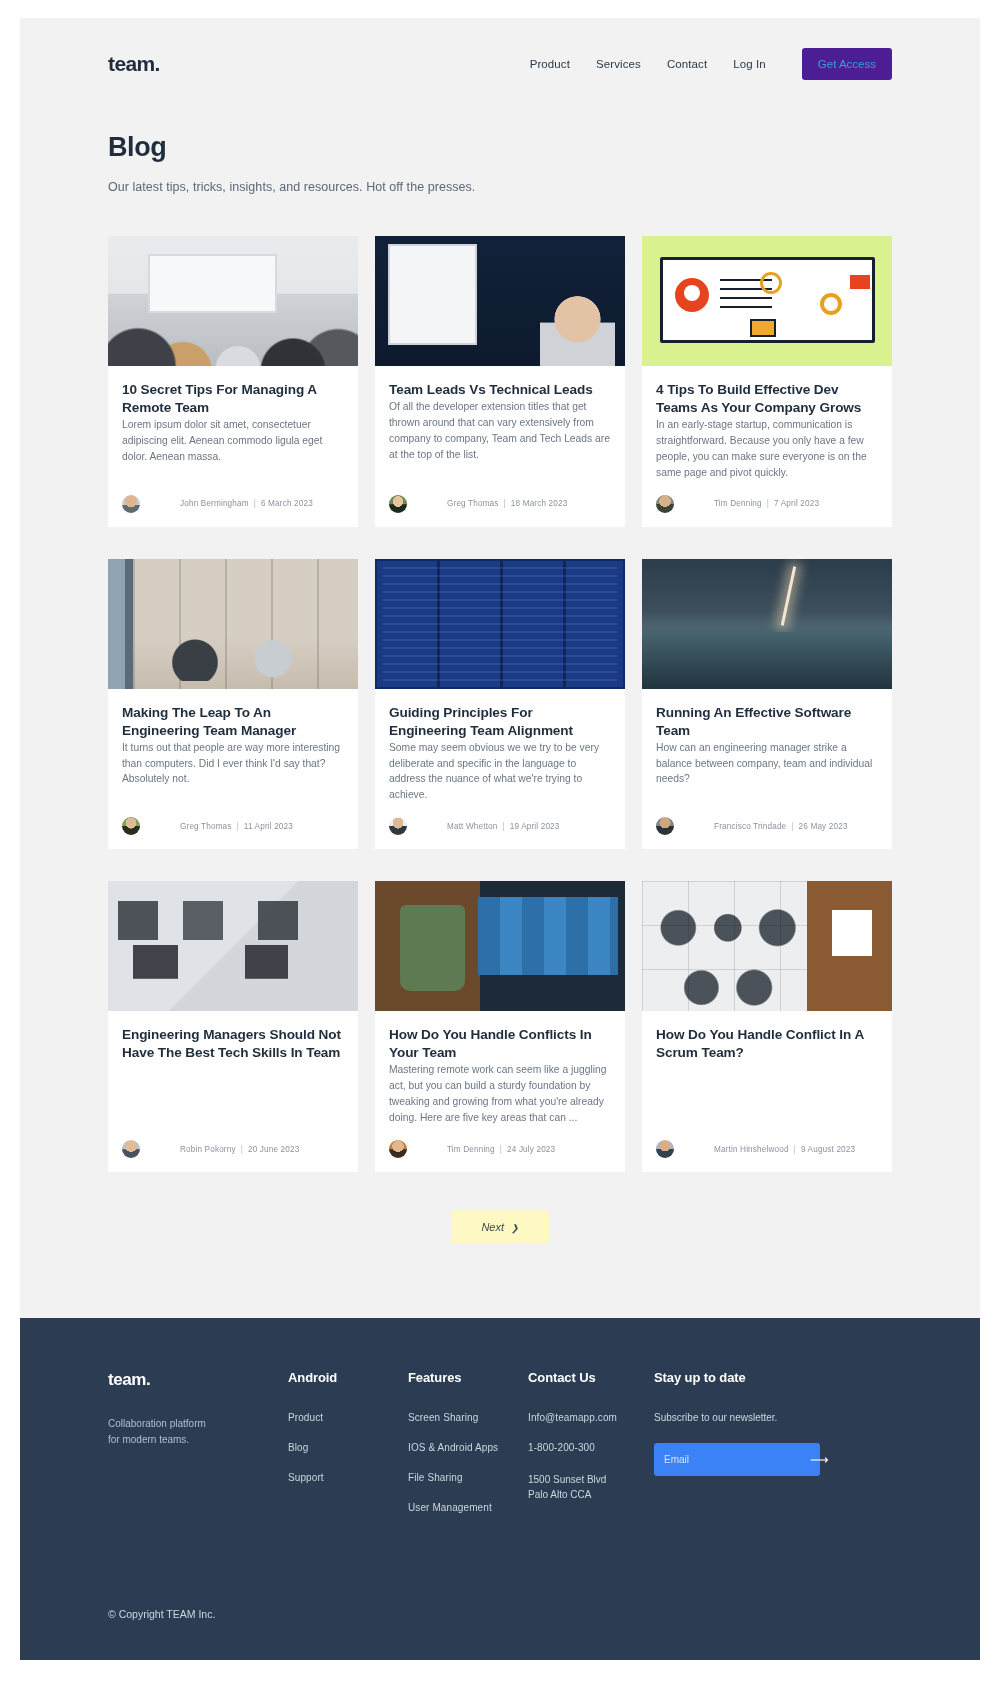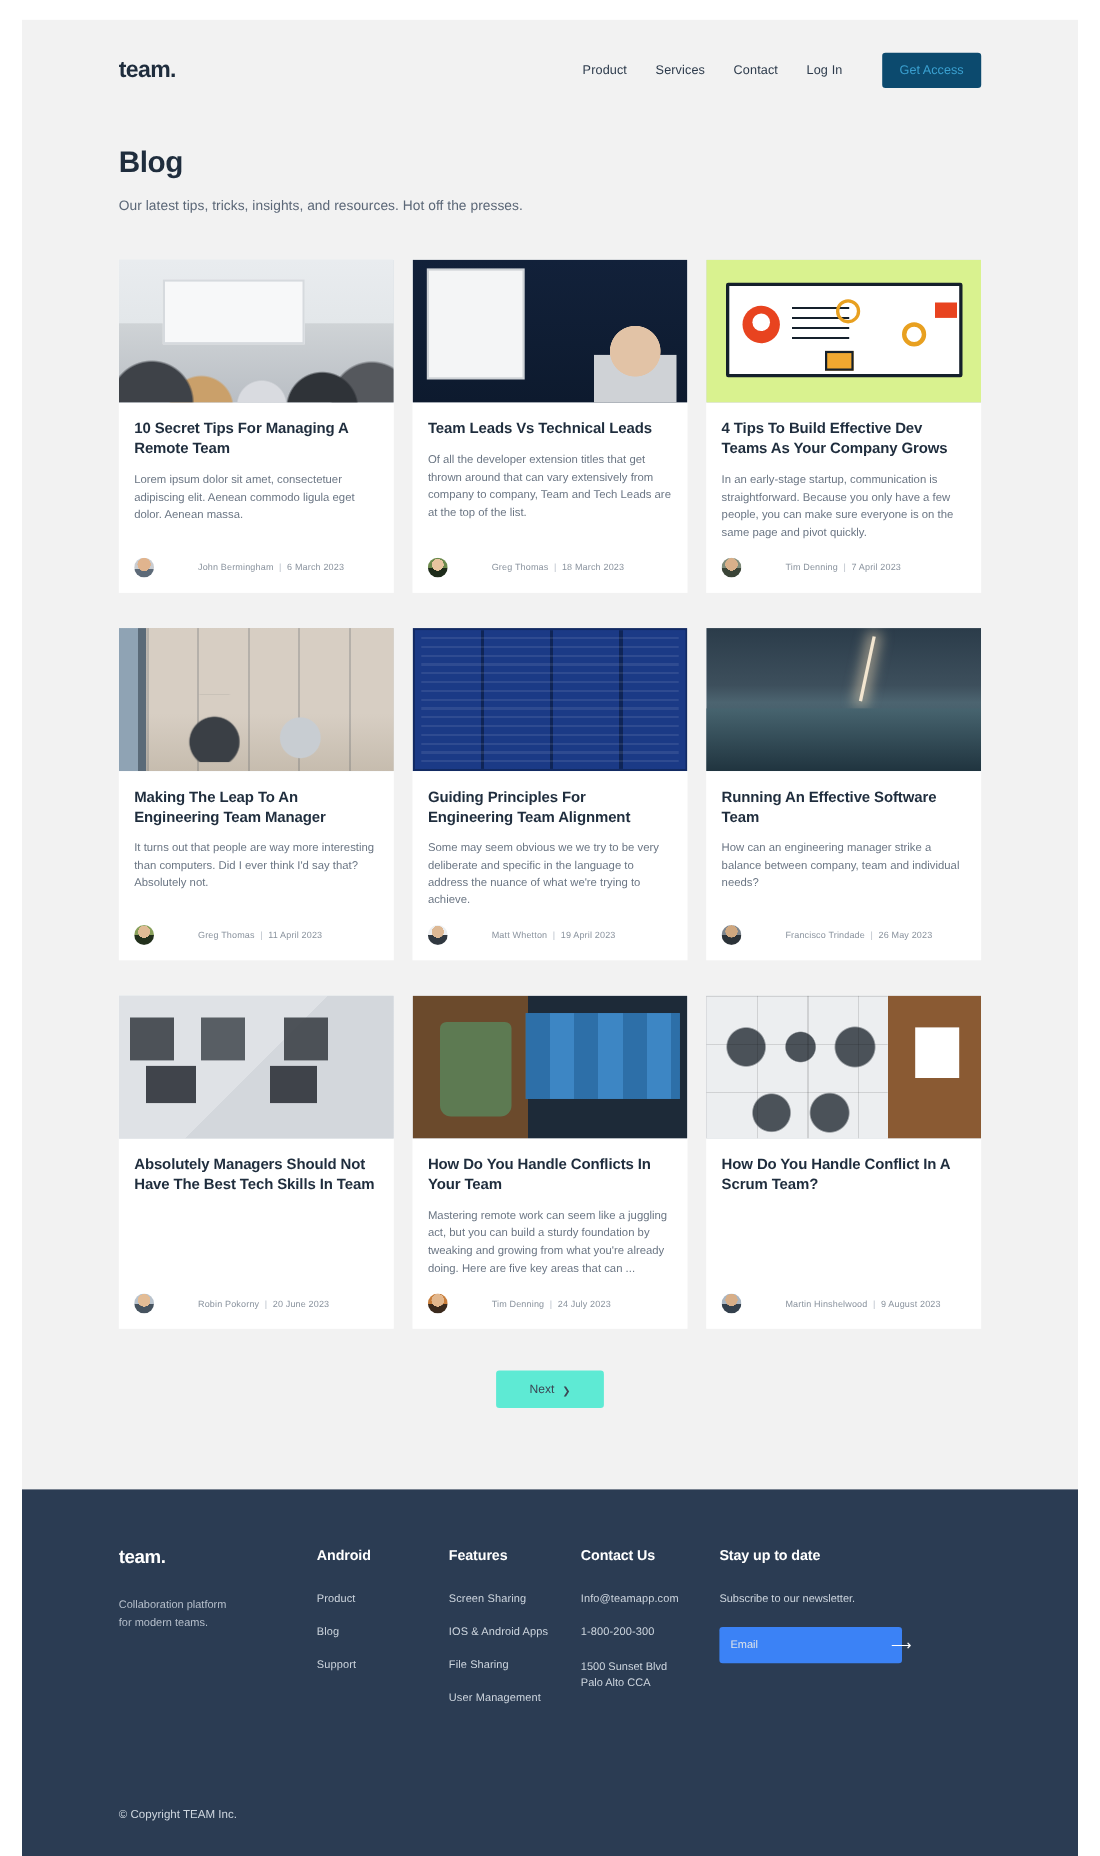--- a/index.html
+++ b/index.html
@@ -45,21 +45,21 @@
   .nav-link {
     font-size: 11.5px;
     color: #2a3murky;
     color: #2c3a4b;
     text-decoration: none;
     letter-spacing: 0.1px;
     white-space: nowrap;
   }
   .cta-button {
     margin-left: 10px;
-    background: #0c4a6e;
+    background: #4c1d95;
     color: #3aa0d0;
     font-size: 11.5px;
     border: none;
     border-radius: 3px;
     padding: 10px 16px;
     cursor: pointer;
     white-space: nowrap;
   }
 
   
@@ -105,21 +105,20 @@
     flex: 1 1 auto;
   }
   .card-title {
     font-size: 13.6px;
     line-height: 1.32;
     font-weight: 600;
     color: #1f2d3d;
     letter-spacing: -0.1px;
   }
   .card-excerpt {
-    margin-top: 12px;
     font-size: 10.3px;
     line-height: 1.55;
     color: #6b7684;
   }
   .card-footer {
     padding: 14px;
     display: flex;
     align-items: center;
     gap: 8px;
   }
@@ -141,30 +140,31 @@
   }
   .byline .sep { padding: 0 5px; color: #b6bec8; }
 
   
   .pagination {
     padding: 38px 0 74px 0;
     display: flex;
     justify-content: center;
   }
   .next-button {
-    background: #5eead4;
+    background: #fef9c3;
     border: none;
     color: #3c4856;
     font-size: 11px;
     border-radius: 3px;
     padding: 11px 30px;
     cursor: pointer;
     display: inline-flex;
     align-items: flex-end;
     gap: 7px;
+    font-style: italic;
   }
   .next-button .chev { font-size: 9px; color: #3c4856; }
 
   
   .site-footer {
     background: #2b3c53;
     padding: 52px 88px 40px 88px;
     color: #ffffff;
   }
   .footer-cols {
@@ -522,21 +522,21 @@
             <span>Francisco Trindade</span><span class="sep">|</span><span>26 May 2023</span>
           </span>
         </div>
       </article>
 
       <article class="card">
         <div class="card-thumb">
           <div class="th th-desk"></div>
         </div>
         <div class="card-body">
-          <h2 class="card-title">Absolutely Managers Should Not Have The Best Tech Skills In Team</h2>
+          <h2 class="card-title">Engineering Managers Should Not Have The Best Tech Skills In Team</h2>
         </div>
         <div class="card-footer">
           <span class="avatar av-7"></span>
           <span class="byline">
             <span>Robin Pokorny</span><span class="sep">|</span><span>20 June 2023</span>
           </span>
         </div>
       </article>
 
       <article class="card">

